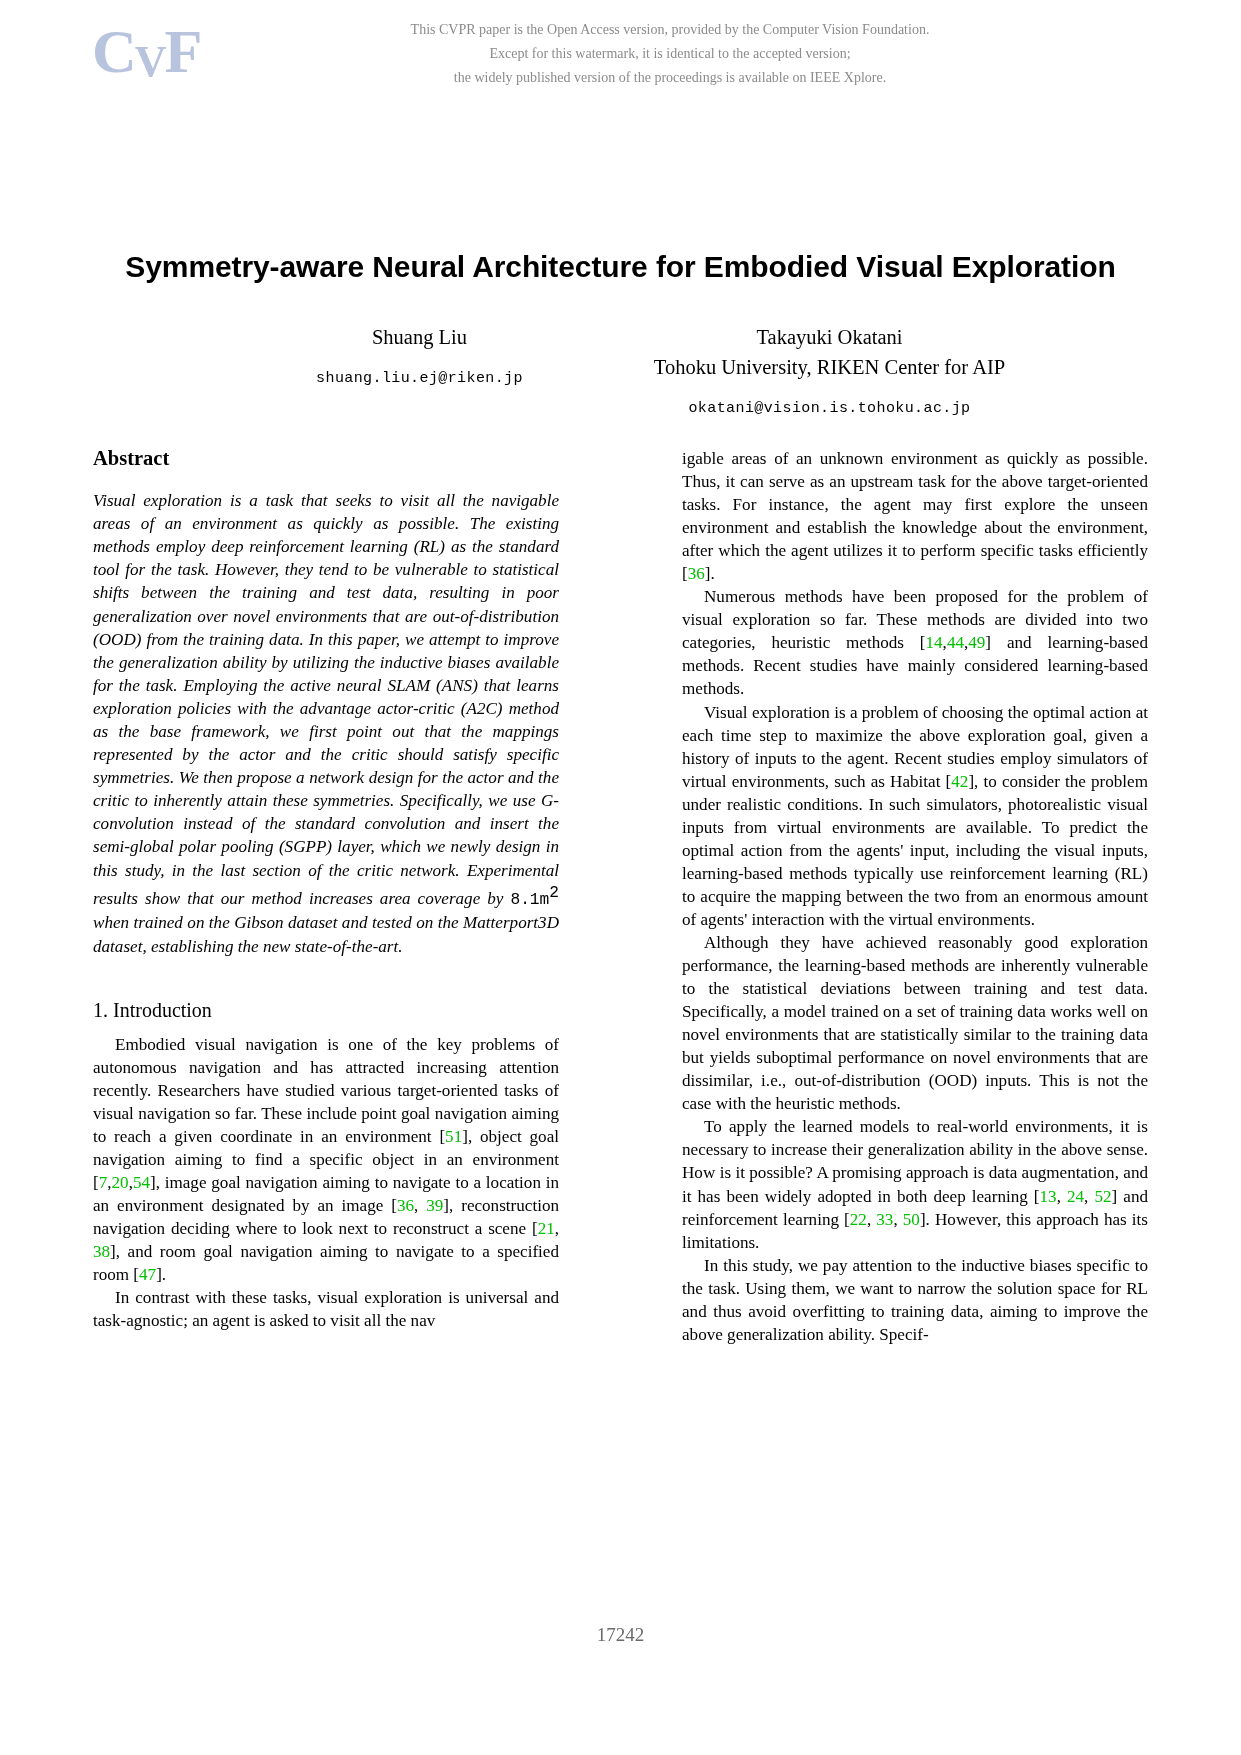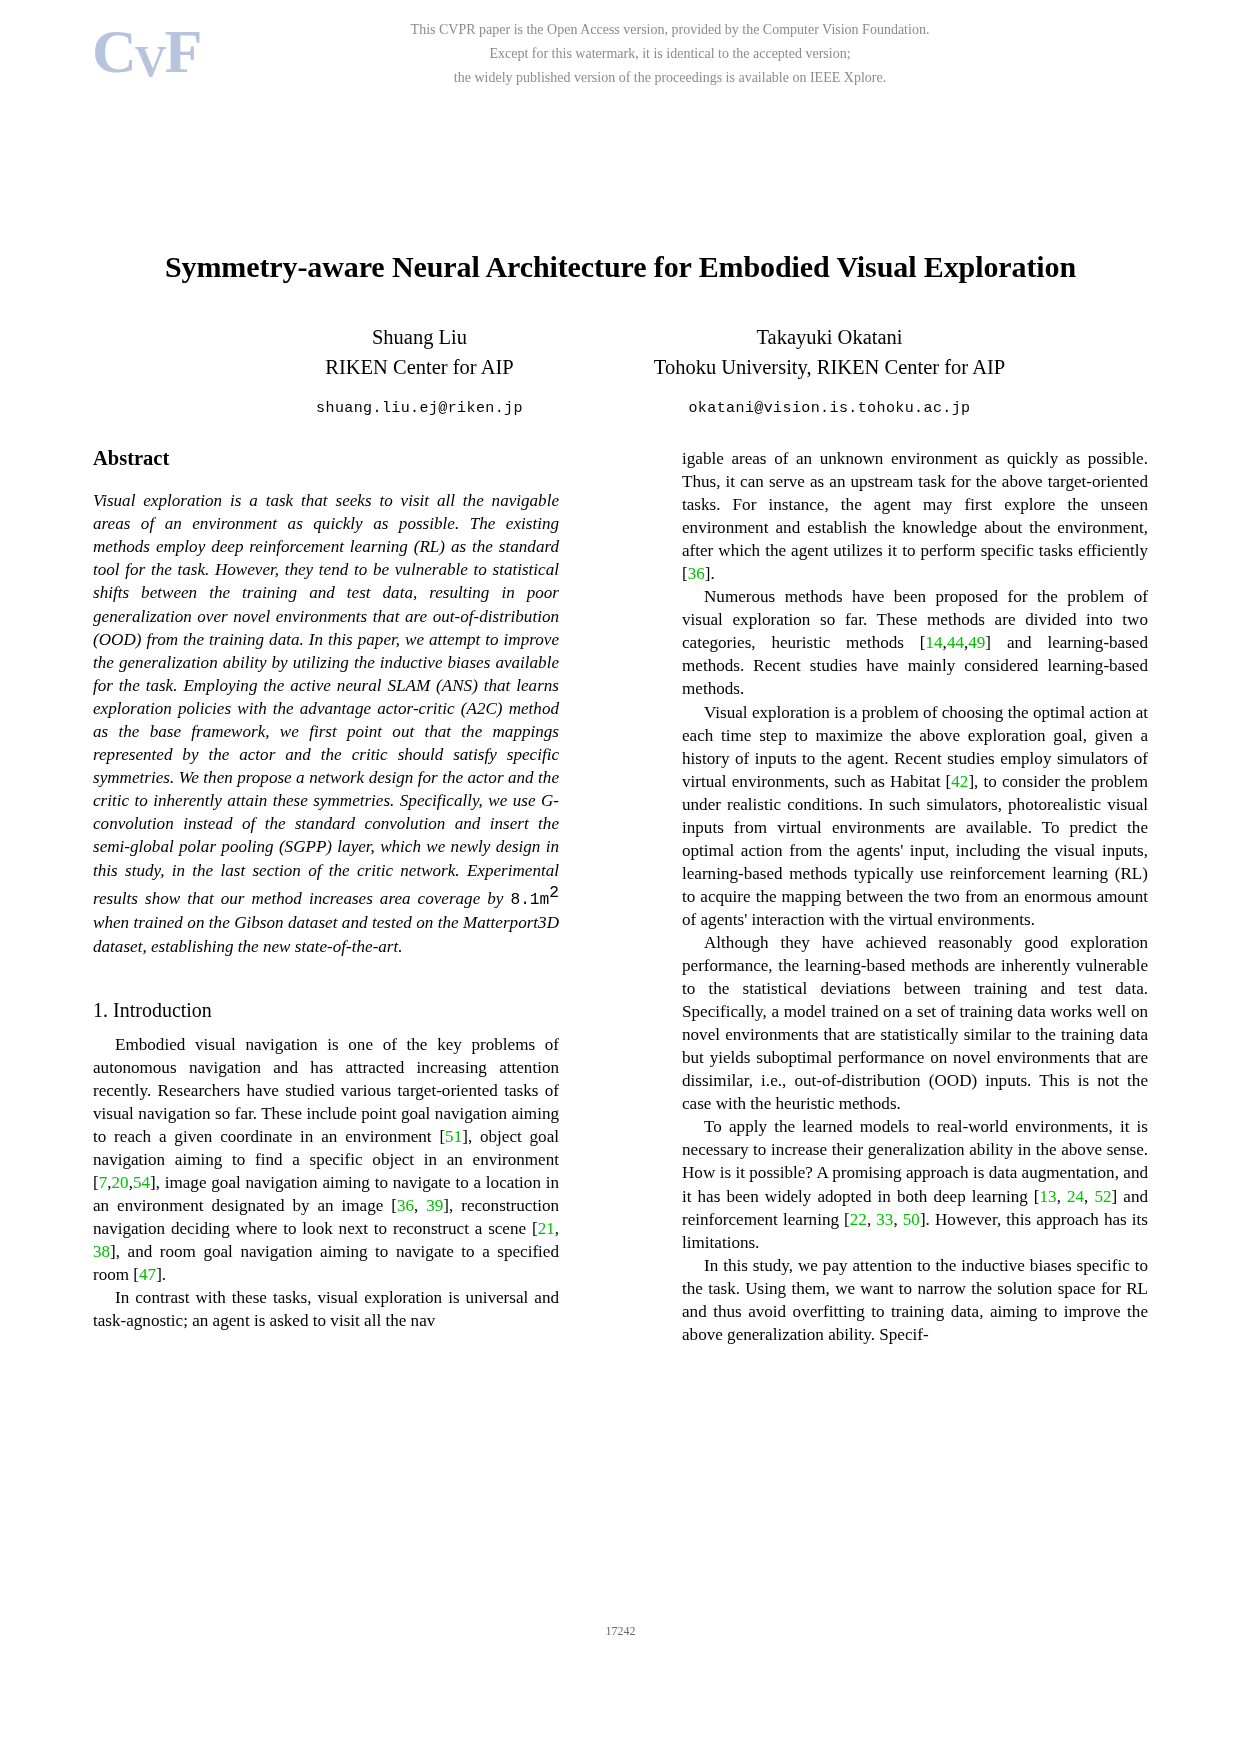--- a/index.html
+++ b/index.html
@@ -59,21 +59,21 @@
 
   
   #title {
     position: absolute;
     top: 250px;
     left: 0;
     width: 1241px;
     text-align: center;
     font-size: 30px;
     font-weight: bold;
-    font-family: Liberation Serif, serif;
+    font-family: Liberation Sans, sans-serif;
     letter-spacing: -0.1px;
   }
 
   #authors {
     position: absolute;
     top: 322px;
     left: 0;
     width: 1241px;
     display: flex;
     justify-content: center;
@@ -141,21 +141,21 @@
   .sup { font-size: 0.72em; vertical-align: super; }
   .mathnum { font-family: Liberation Mono, monospace; font-style: normal; font-size: 16.2px;}
 
   
   #page-number {
     position: absolute;
     top: 1624px;
     left: 0;
     width: 1241px;
     text-align: center;
-    font-size: 12px;
+    font-size: 19px;
     color: #6a6a6a;
   }
 </style>
 </head>
 <body>
 
 <div id="watermark">
   <div id="cvf-logo">
     C<span class="small-v">V</span>F
   </div>
@@ -164,21 +164,20 @@
     <div>Except for this watermark, it is identical to the accepted version;</div>
     <div>the widely published version of the proceedings is available on IEEE Xplore.</div>
   </div>
 </div>
 
 <div id="title">Symmetry-aware Neural Architecture for Embodied Visual Exploration</div>
 
 <div id="authors">
   <div class="author-block left">
     <div class="author-name">Shuang Liu</div>
-    <div class="author-affil">RIKEN Center for AIP</div>
     <div class="author-email">shuang.liu.ej@riken.jp</div>
   </div>
   <div class="author-block right">
     <div class="author-name">Takayuki Okatani</div>
     <div class="author-affil">Tohoku University, RIKEN Center for AIP</div>
     <div class="author-email">okatani@vision.is.tohoku.ac.jp</div>
   </div>
 </div>
 
 <div id="columns">

